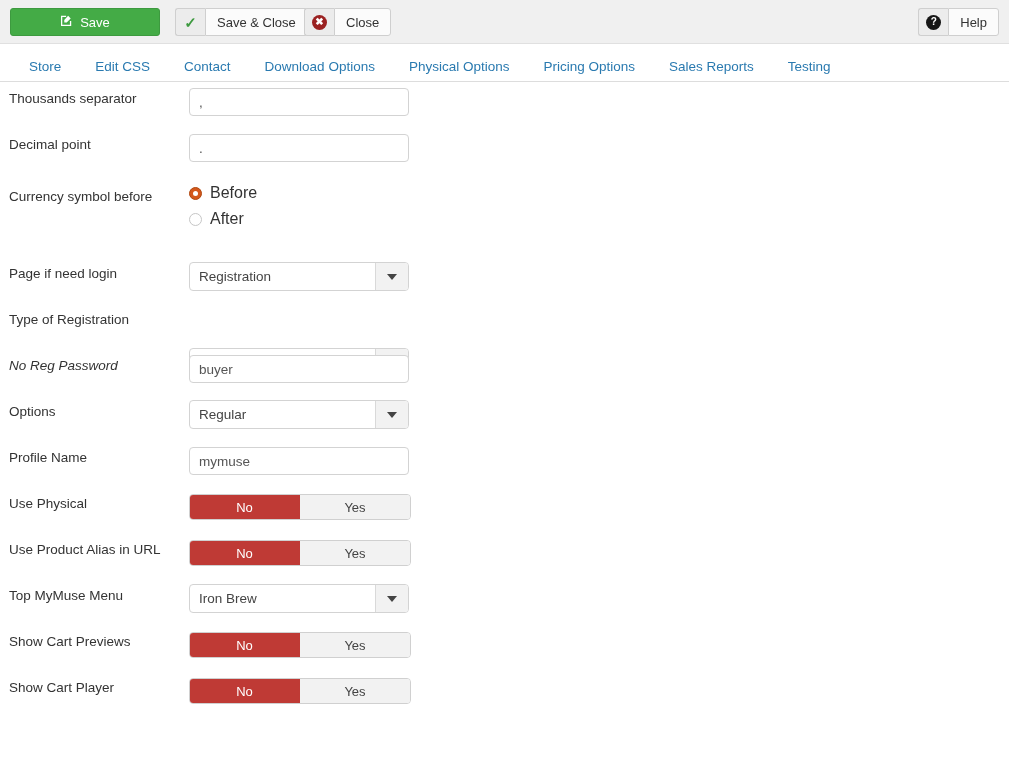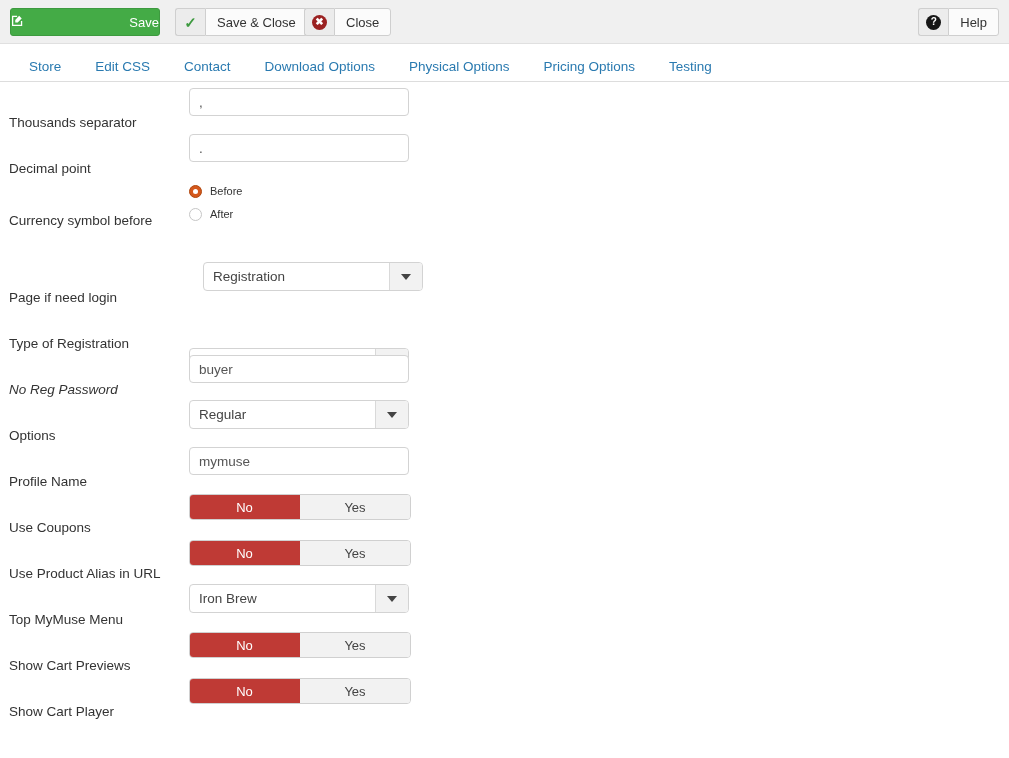--- a/index.html
+++ b/index.html
@@ -29,21 +29,20 @@
     cursor: pointer;
     white-space: nowrap;
   }
   .tb-btn.primary {
     background: #44ab46;
     border-color: #3d9a3f;
     color: #fff;
     width: 150px;
     border-radius: 3px;
     gap: 7px;
-    justify-content: space-between;
   }
   .tb-icon-box {
     display: flex; align-items: center; justify-content: center;
     width: 30px; height: 28px;
     background: #ececec;
     border: 1px solid #cfcfcf;
     border-right: none;
     border-radius: 3px 0 0 3px;
   }
   .tb-label-box {
@@ -105,21 +104,20 @@
   .row {
     position: relative;
     display: flex;
     align-items: flex-start;
   }
   .lbl {
     font-size: 13.5px;
     color: #333;
     line-height: 1;
     white-space: nowrap;
-    margin-top: 24px;
   }
   #col-left .lbl { position: absolute; left: 9px; }
 
   .field { position: absolute; }
   #col-left .field { left: 189px; }
 
   
   .txt {
     display: block;
     height: 28px;
@@ -169,21 +167,21 @@
   .radio-dot {
     width: 13px; height: 13px; border-radius: 50%;
     border: 1px solid #c6c6c6; background: #fff;
     display: flex; align-items: center; justify-content: center;
     flex: 0 0 auto;
   }
   .radio-dot.on { background: #d4581c; border-color: #b0470f; }
   .radio-dot.on::after {
     content: ""; width: 5px; height: 5px; border-radius: 50%; background: #fff;
   }
-  .radio-label { font-size: 11px; color: #333; line-height: 1; }
+  .radio-label { font-size: 16px; color: #333; line-height: 1; }
 
   
   .toggle {
     display: flex;
     height: 26px;
     border-radius: 4px;
     overflow: hidden;
     cursor: pointer;
     border: 1px solid #d0d0d0;
   }
@@ -237,20 +235,21 @@
   </div>
 </div>
 
 <div id="tabs">
   <div class="tab">Store</div>
   <div class="tab">Edit CSS</div>
   <div class="tab">Contact</div>
   <div class="tab">Download Options</div>
   <div class="tab">Physical Options</div>
   <div class="tab">Pricing Options</div>
+  <div class="tab">Sales Reports</div>
   <div class="tab">Testing</div>
 </div>
 
 <div id="content">
 
   <div class="col" id="col-left">
 
     <div class="row" style="top:0;">
       <span class="lbl" style="top:10px;">Thousands separator</span>
       <span class="field" style="top:6px;">
@@ -276,21 +275,21 @@
           <div class="radio-item">
             <span class="radio-dot"></span>
             <span class="radio-label">After</span>
           </div>
         </div>
       </span>
     </div>
 
     <div class="row" style="top:175px;">
       <span class="lbl" style="top:10px;">Page if need login</span>
-      <span class="field" style="top:5px;margin-left:14px;">
+      <span class="field" style="top:5px;">
         <div class="sel">
           <span class="sel-val">Registration</span>
           <span class="sel-arrow">
               <i></i>
             </span>
         </div>
       </span>
     </div>
 
     <div class="row" style="top:221px;">
@@ -325,21 +324,21 @@
     </div>
 
     <div class="row" style="top:359px;">
       <span class="lbl" style="top:10px;">Profile Name</span>
       <span class="field" style="top:6px;">
         <input class="txt" type="text" value="mymuse" style="">
       </span>
     </div>
 
     <div class="row" style="top:405px;">
-      <span class="lbl" style="top:10px;">Use Coupons</span>
+      <span class="lbl" style="top:10px;">Use Physical</span>
       <span class="field" style="top:7px;">
         <div class="toggle">
           <span class="seg no-on">No</span>
           <span class="seg">Yes</span>
         </div>
       </span>
     </div>
 
     <div class="row" style="top:451px;">
       <span class="lbl" style="top:10px;">Use Product Alias in URL</span>

